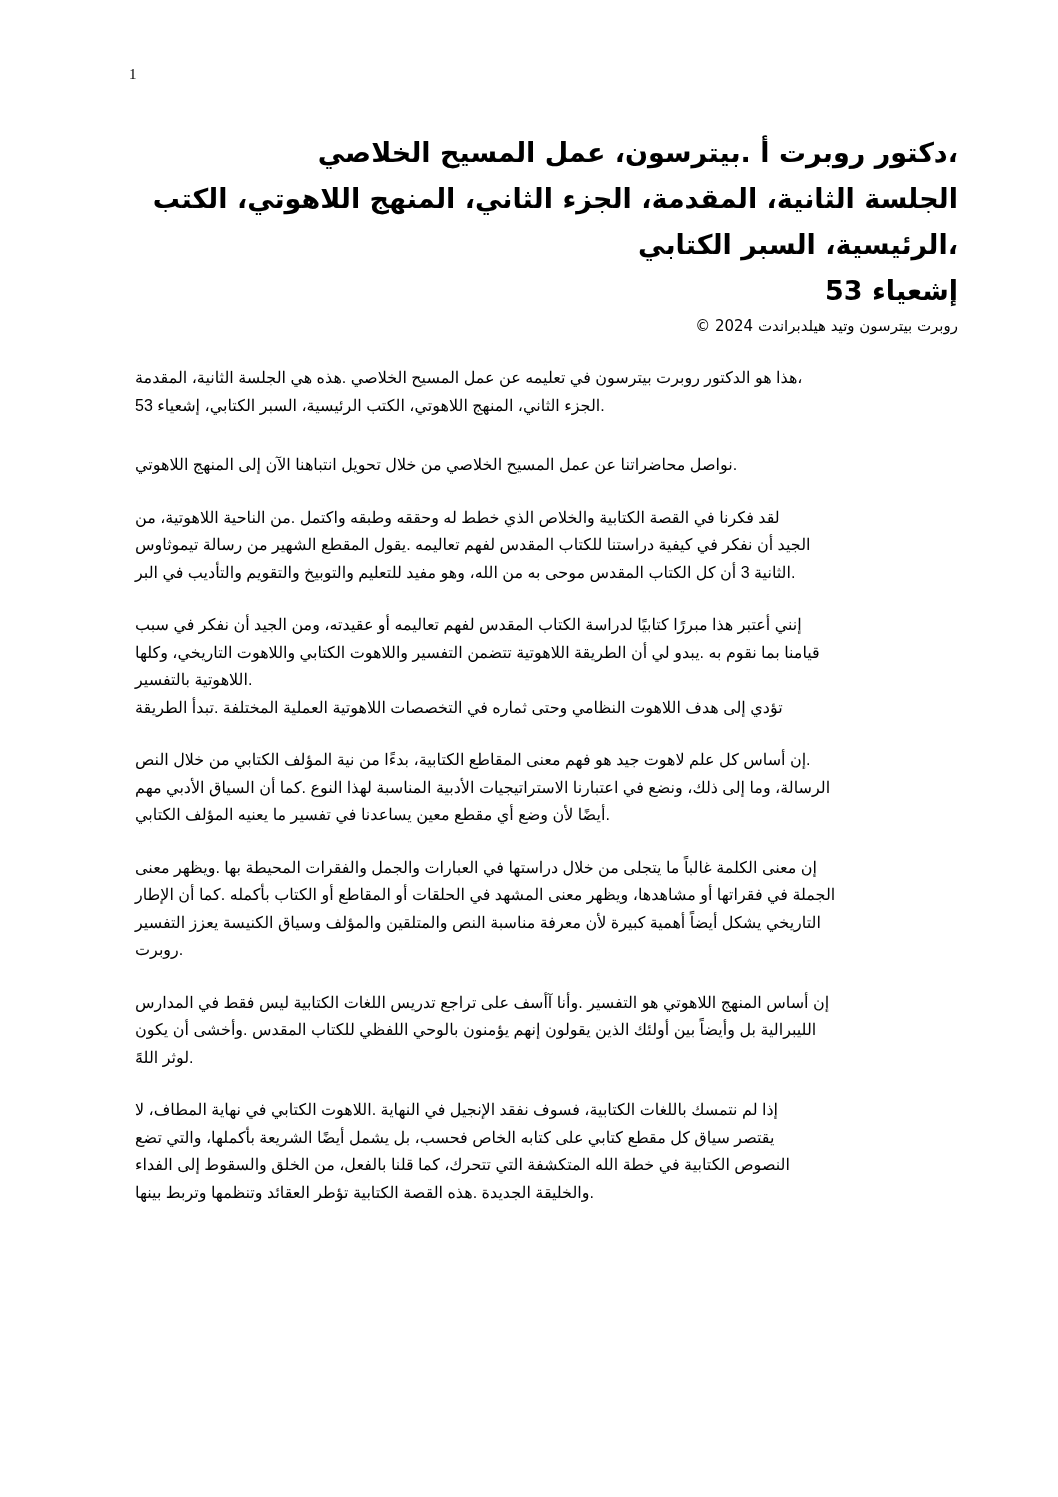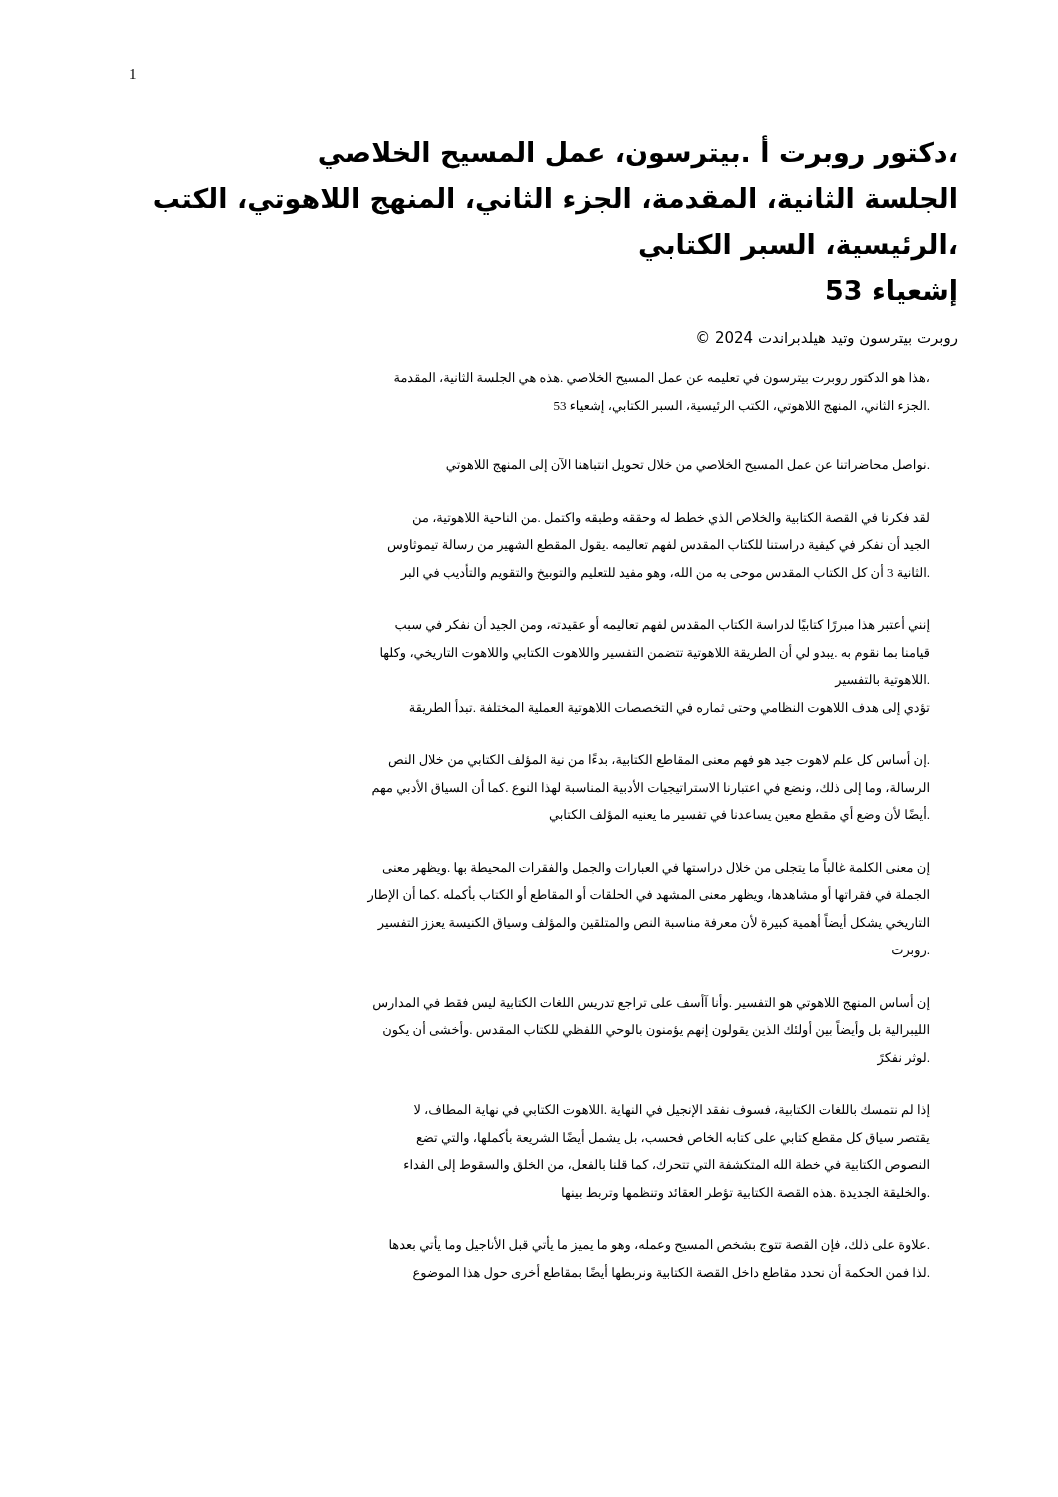--- a/index.html
+++ b/index.html
@@ -37,39 +37,39 @@
       line-height: 46px;
       direction: ltr;
       unicode-bidi: plaintext;
       white-space: nowrap;
     }
     .copyright {
       display: block;
       font-family: "DejaVu Sans", sans-serif;
       font-size: 15px;
       line-height: 24px;
-      margin-top: 12px;
+      margin-top: 0px;
       direction: ltr;
       unicode-bidi: plaintext;
     }
     .body-text {
       position: absolute;
       left: 135px;
       width: 795px;
       top: 364px;
     }
     .para {
       margin: 0 0 25px 0;
     }
     .line {
       display: block;
-      font-family: Liberation Serif, serif;
-      font-size: 13px;
+      font-family: Liberation Sans, sans-serif;
+      font-size: 16px;
       line-height: 27.5px;
-      text-align: right;
+      text-align: left;
       direction: ltr;
       unicode-bidi: plaintext;
       white-space: nowrap;
     }
     .para-1 { margin-bottom: 32px; }
   </style>
 </head>
 <body>
 
 <div class="page-number">1</div>
@@ -108,25 +108,21 @@
   </div>
   <div class="para">
     <span class="line">إن معنى الكلمة غالباً ما يتجلى من خلال دراستها في العبارات والجمل والفقرات المحيطة بها .ويظهر معنى</span>
     <span class="line">الجملة في فقراتها أو مشاهدها، ويظهر معنى المشهد في الحلقات أو المقاطع أو الكتاب بأكمله .كما أن الإطار</span>
     <span class="line">التاريخي يشكل أيضاً أهمية كبيرة لأن معرفة مناسبة النص والمتلقين والمؤلف وسياق الكنيسة يعزز التفسير</span>
     <span class="line">.روبرت</span>
   </div>
   <div class="para">
     <span class="line">إن أساس المنهج اللاهوتي هو التفسير .وأنا آأسف على تراجع تدريس اللغات الكتابية ليس فقط في المدارس</span>
     <span class="line">الليبرالية بل وأيضاً بين أولئك الذين يقولون إنهم يؤمنون بالوحي اللفظي للكتاب المقدس .وأخشى أن يكون</span>
-    <span class="line">.لوثر نفكرً</span>
+    <span class="line">.لوثر اللهً</span>
   </div>
   <div class="para">
     <span class="line">إذا لم نتمسك باللغات الكتابية، فسوف نفقد الإنجيل في النهاية .اللاهوت الكتابي في نهاية المطاف، لا</span>
     <span class="line">يقتصر سياق كل مقطع كتابي على كتابه الخاص فحسب، بل يشمل أيضًا الشريعة بأكملها، والتي تضع</span>
     <span class="line">النصوص الكتابية في خطة الله المتكشفة التي تتحرك، كما قلنا بالفعل، من الخلق والسقوط إلى الفداء</span>
     <span class="line">.والخليقة الجديدة .هذه القصة الكتابية تؤطر العقائد وتنظمها وتربط بينها</span>
   </div>
-  <div class="para">
-    <span class="line">.علاوة على ذلك، فإن القصة تتوج بشخص المسيح وعمله، وهو ما يميز ما يأتي قبل الأناجيل وما يأتي بعدها</span>
-    <span class="line">.لذا فمن الحكمة أن نحدد مقاطع داخل القصة الكتابية ونربطها أيضًا بمقاطع أخرى حول هذا الموضوع</span>
-  </div>
 </div>
 
 </body></html>

